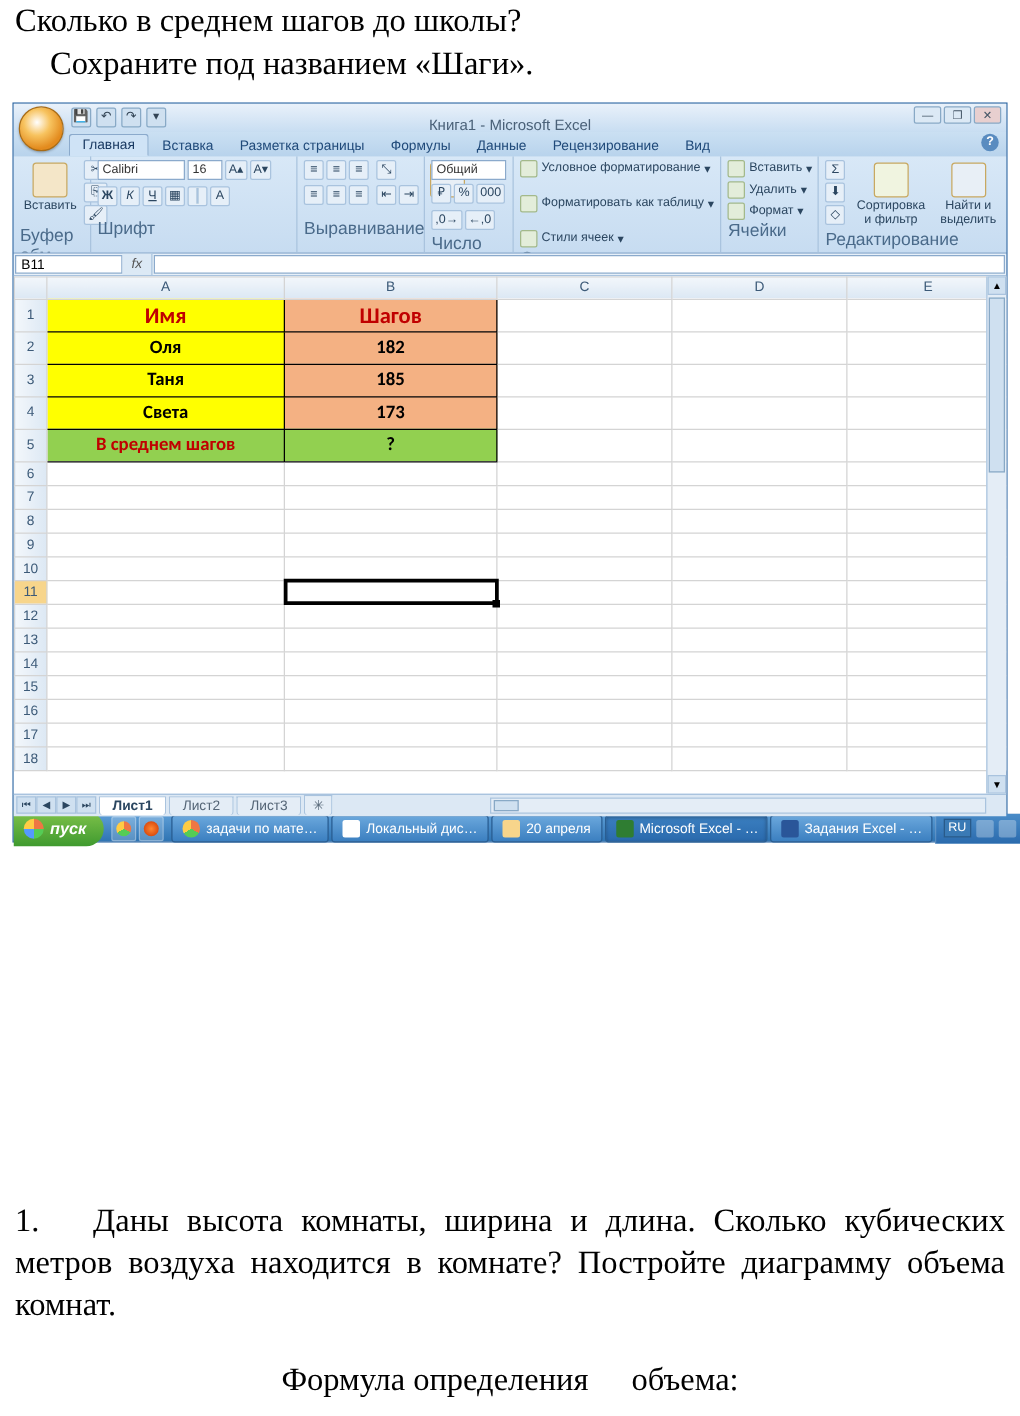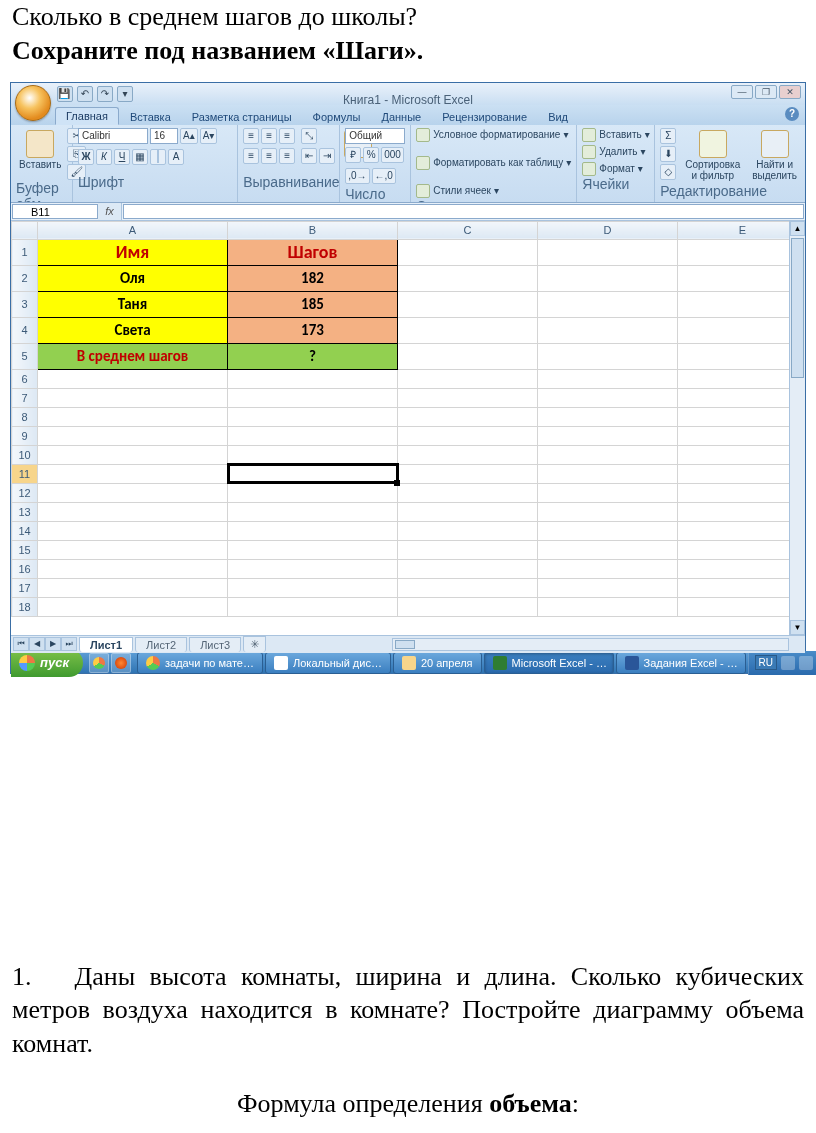--- a/index.html
+++ b/index.html
@@ -8,21 +8,21 @@
     padding: 0;
     font-family: "Times New Roman", serif;
     background: #fff;
     width: 816px;
   }
   .doc-text {
     font-size: 26px;
     padding: 0 12px;
     line-height: 1.3;
   }
-  .doc-text .bold { font-weight: bold; }
+  .doc-text .bold { font-weight: normal; margin-left: 28px; }
   .doc-text .justify { text-align: justify; }
   .doc-text .center { text-align: center; }
   .spacer-large { height: 260px; }
 
   
   .excel-window {
     margin: 14px 10px 0 10px;
     border: 1px solid #3a6ea5;
     background: #bcd4eb;
     font-family: Tahoma, "Segoe UI", sans-serif;
@@ -206,21 +206,21 @@
     background: #e7f0f9;
     border-bottom: 1px solid #a9c3de;
     display: flex;
     align-items: stretch;
   }
   .namebox {
     width: 86px;
     background: #fff;
     border: 1px solid #8baacc;
     font-size: 11px;
-    padding: 1px 18px;
+    padding: 1px 4px;
     color: #000;
     margin: 1px 0 1px 1px;
   }
   .fx-label {
     width: 24px;
     text-align: center;
     font-style: italic;
     color: #555;
     font-size: 11px;
     border-right: 1px solid #a9c3de;

